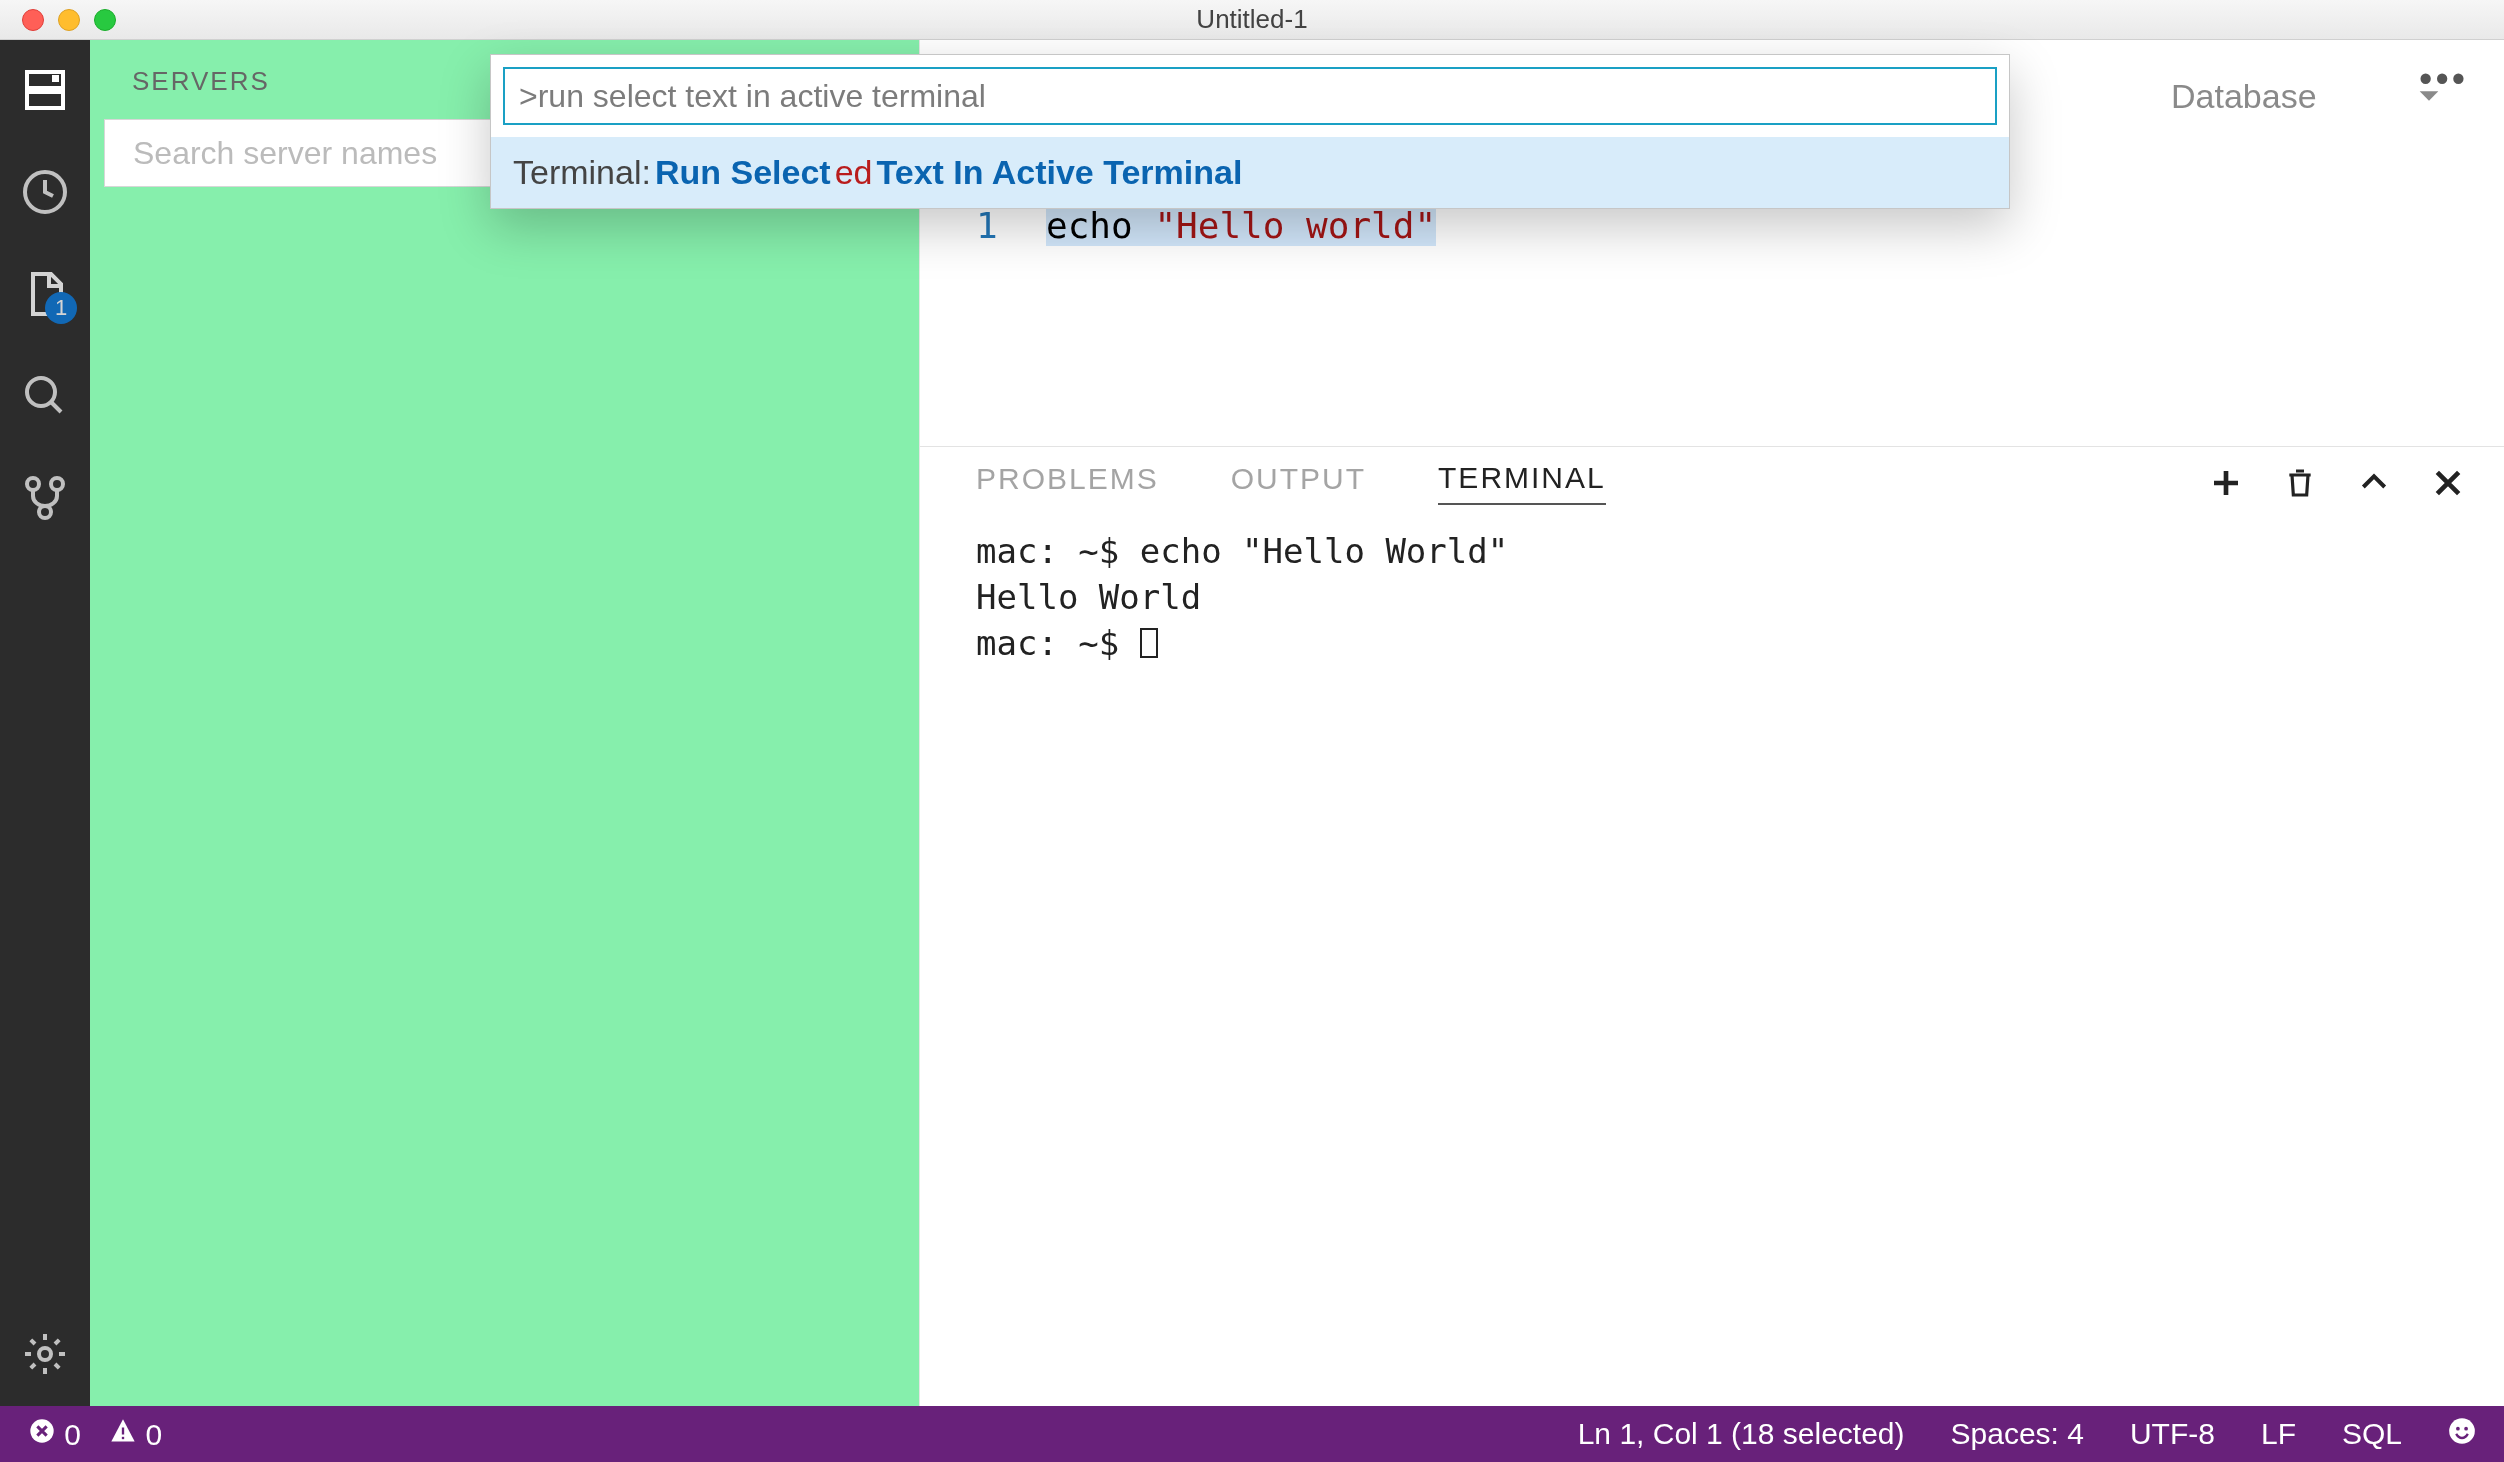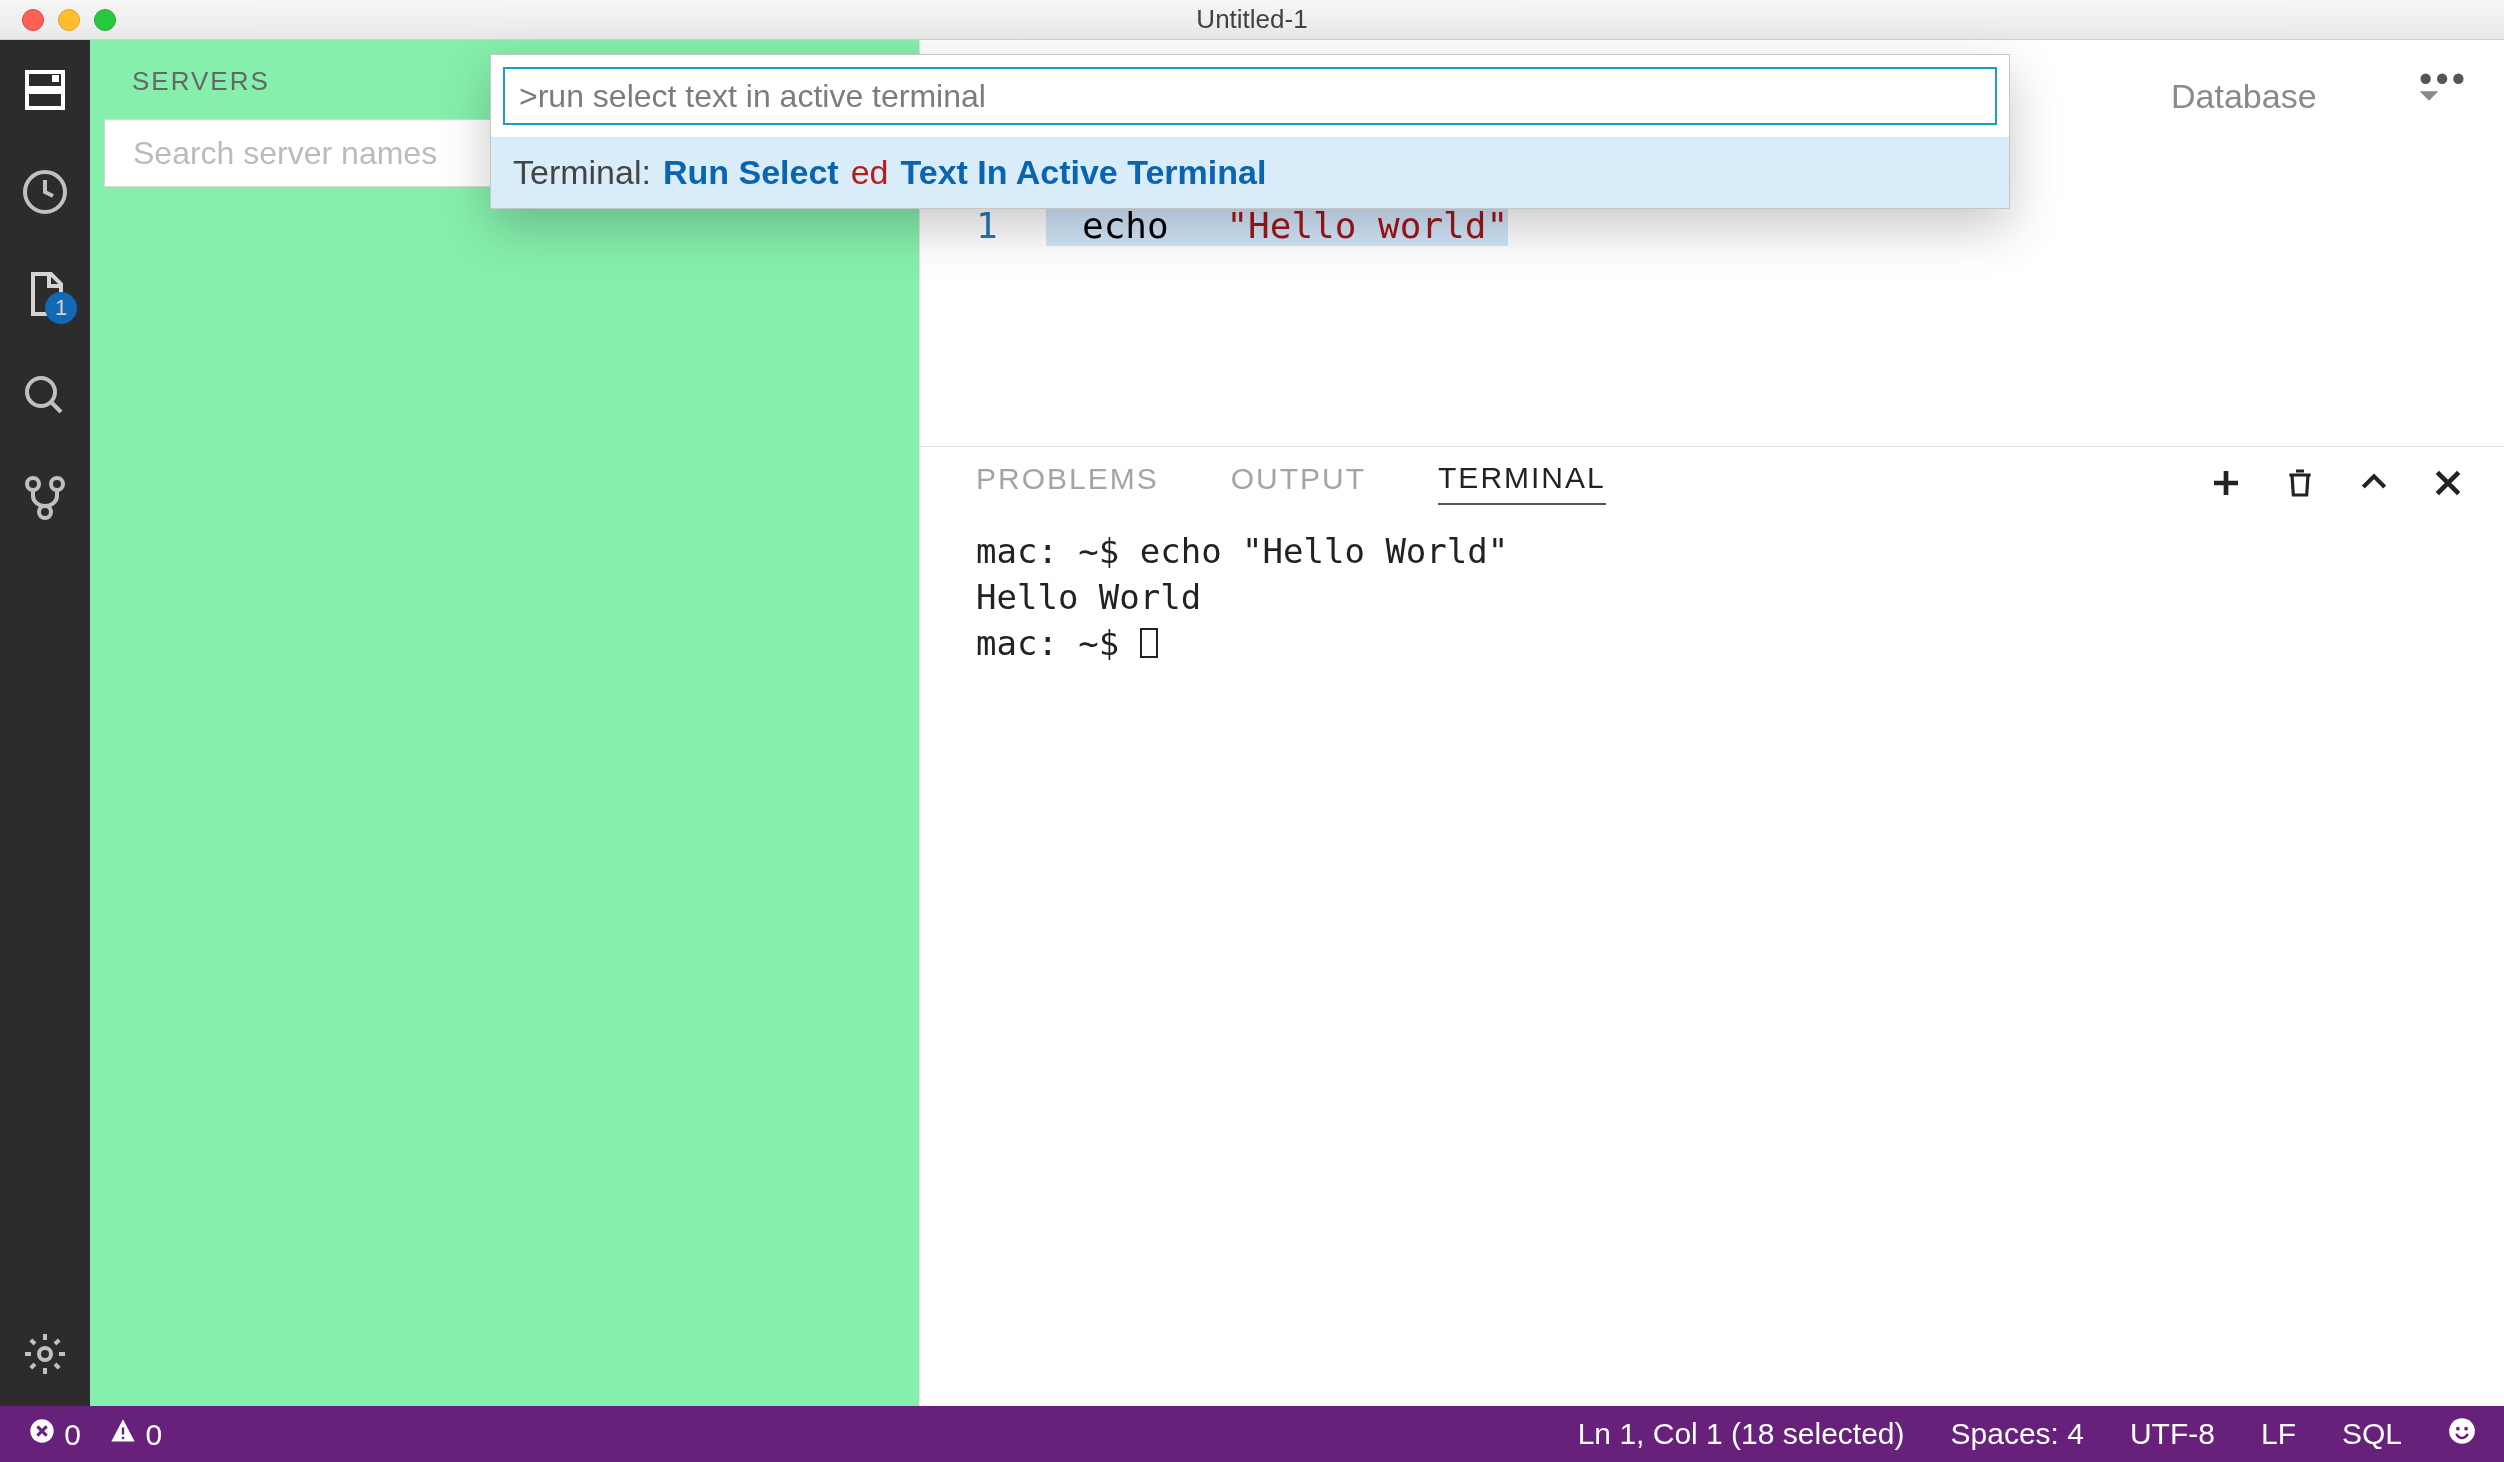--- a/index.html
+++ b/index.html
@@ -77,21 +77,21 @@
   margin-top:60px; padding-left:56px; font-size:28px; color:#a0a0a0;
   display:flex; align-items:center; gap:10px;
 }
 .breadcrumb svg { width:22px; height:22px; }
 
 .code {
   display:flex; padding:12px 0 0 56px;
   font-family: Menlo, Consolas, monospace; font-size:36px;
 }
 .lineno { color:#2377b8; width:70px; }
-.codeline .tok-sel { background:#d1e6fa;padding-left:36px; }
+.codeline .tok-sel { background:#d1e6fa; }
 .codeline .tok-str { color:#a31515; }
 
 .panel-split { height:1px; background:#e3e3e3; margin-top:200px; }
 
 
 .panel { flex:1; display:flex; flex-direction:column; padding:14px 40px 0 56px; }
 .ptabs { display:flex; align-items:center; gap:72px; }
 .ptab { font-size:30px; letter-spacing:2px; color:#a4a4a4; cursor:pointer; padding-bottom:8px; }
 .ptab.active { color:#222; border-bottom:2px solid #555; }
 .pcontrols { margin-left:auto; display:flex; align-items:center; gap:42px; }
@@ -116,21 +116,21 @@
   background:#fff; border:1px solid #c6c6c6;
   box-shadow:0 18px 48px rgba(0,0,0,.22);
 }
 .palette .pinput {
   margin:12px; height:58px; border:2px solid #1aa0c4;
   display:flex; align-items:center; padding:0 14px;
 }
 .palette .pinput span { font-size:32px; color:#7c7c7c; }
 .palette .result {
   background:#d8ecfa; padding:16px 22px; font-size:34px;
-  display:flex; gap:12px; cursor:pointer;
+  display:flex; gap:4px; cursor:pointer;
 }
 .result .pre { color:#444; }
 .result .hl { color:#0a64b0; font-weight:600; }
 .result .dim { color:#b91c1c; }
 
 
 .status {
   position:absolute; left:0; right:0; bottom:0; height:56px;
   background:#68217a; color:#fff; display:flex; align-items:center;
   padding:0 28px; font-size:30px; gap:24px;

